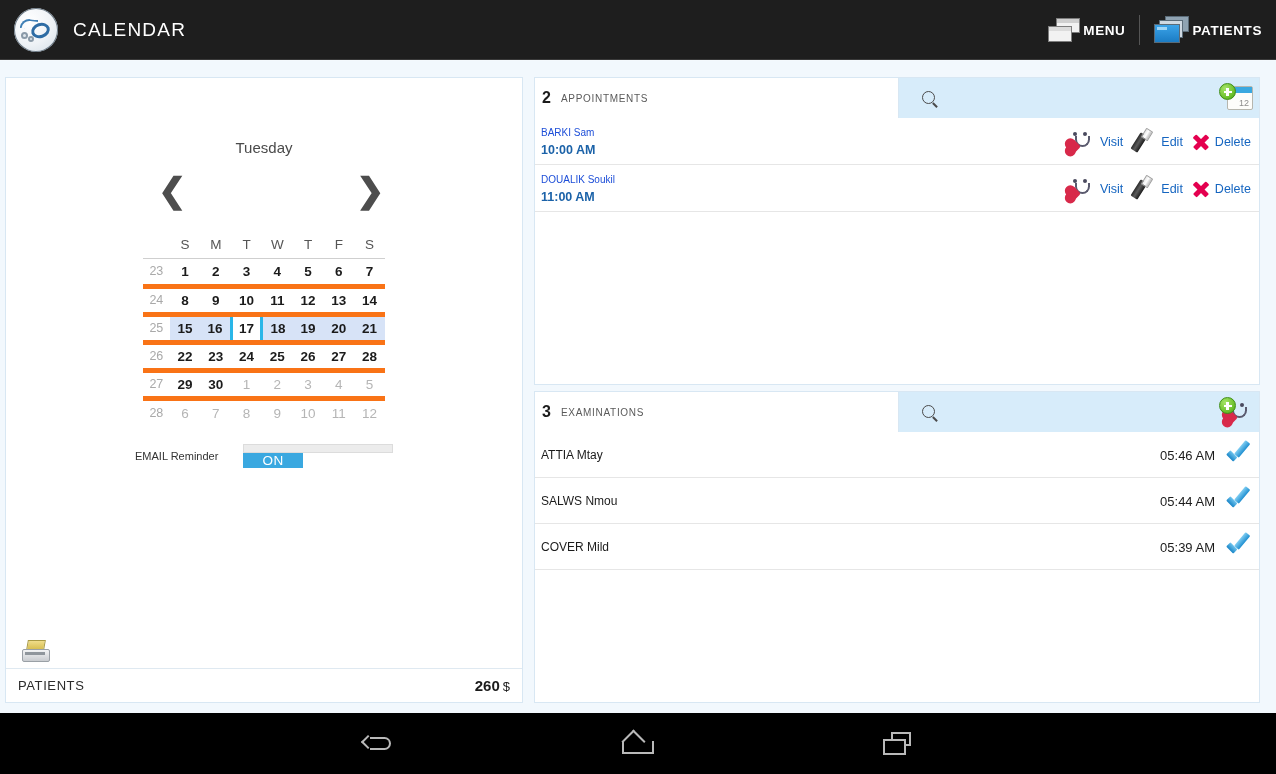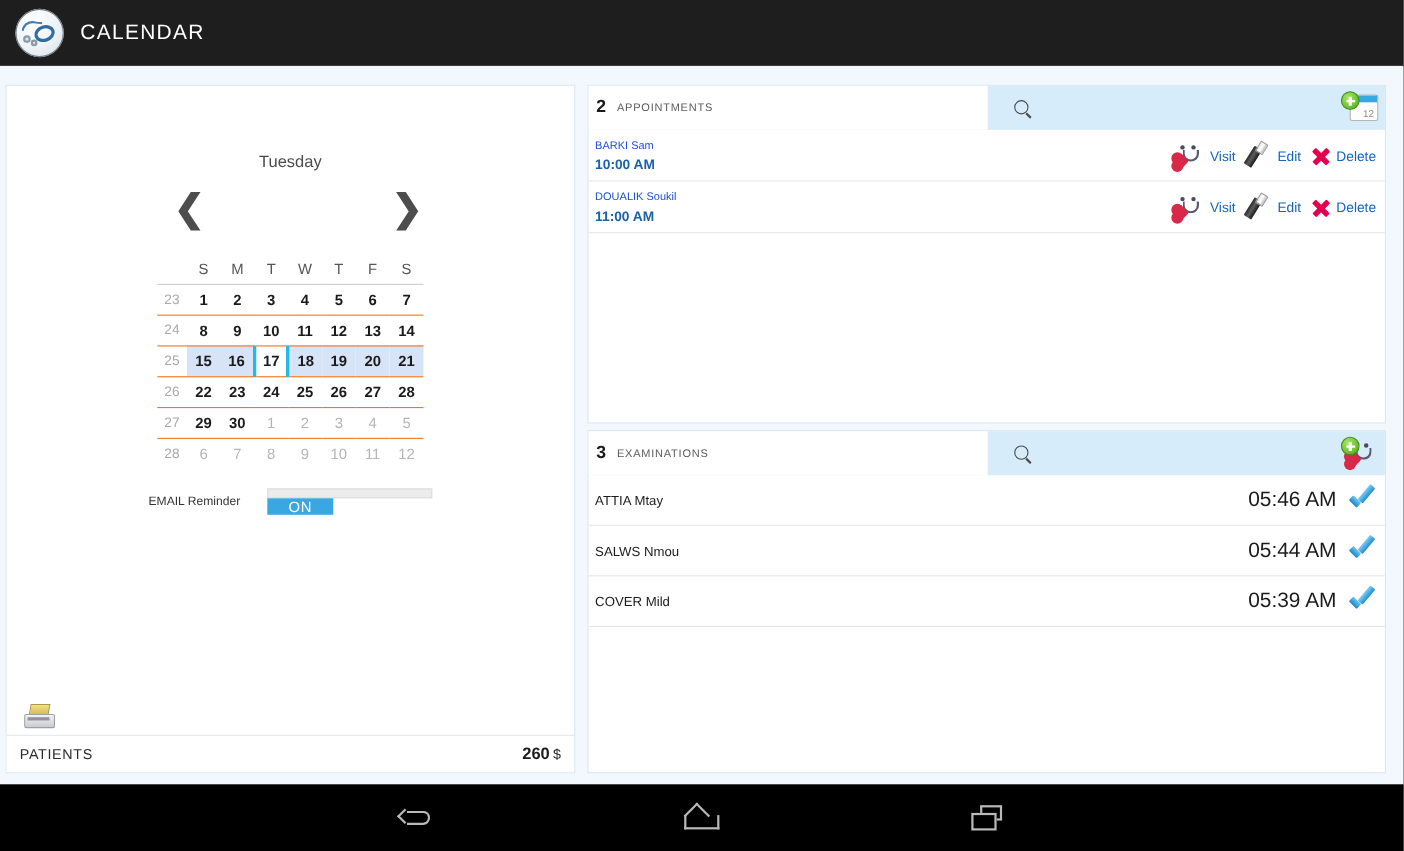--- a/index.html
+++ b/index.html
@@ -96,21 +96,21 @@
   .month-title { text-align: center; font-size: 19px; color: #333; margin-top: 58px; letter-spacing: .3px; }
 
   .cal { margin: 14px auto 0; width: 242px; border-collapse: collapse; }
   .cal th {
     font-size: 13.5px; font-weight: 400; color: #555; height: 26px;
     text-align: center; width: 30px;
   }
   .cal th.wk { width: 26px; }
   .cal td {
     height: 28px; text-align: center; font-size: 13.5px; font-weight: 700; color: #1b1b1b;
-    border-top: 1px solid #f97316; width: 30px; cursor: pointer;
+    border-top: 5px solid #f97316; width: 30px; cursor: pointer;
   }
   .cal tr.head-sep td { border-top: 1px solid #cfcfcf; }
   .cal td.wk { color: #a9a9a9; font-weight: 400; font-size: 12.5px; width: 26px; cursor: default; }
   .cal td.out { color: #b5b5b5; font-weight: 400; }
   .cal tr.selweek td { background: #d7e3f7; }
   .cal tr.selweek td.wk { background: transparent; }
   .cal td.today {
     background: #ffffff !important;
     border-left: 3px solid #29b6e8; border-right: 3px solid #29b6e8;
   }
@@ -234,21 +234,21 @@
   }
   .x-ico::before { transform: rotate(45deg); }
   .x-ico::after  { transform: rotate(-45deg); }
 
   .exam-row {
     position: relative; height: 46px; border-bottom: 1px solid #e6e6e6;
     display: flex; align-items: center; padding-left: 6px;
   }
   .exam-name { font-size: 12px; color: #1b1b1b; }
   .exam-right { position: absolute; right: 8px; top: 0; height: 46px; display: flex; align-items: center; }
-  .exam-time { font-size: 19px; color: #1b1b1b; margin-right: 10px; }
+  .exam-time { font-size: 13px; color: #1b1b1b; margin-right: 10px; }
   .check-ico { position: relative; width: 26px; height: 22px; }
   .check-ico .s {
     position:absolute; left:2px; top:9px; width:10px; height:5.5px;
     background: linear-gradient(180deg,#6fc4ee 0%, #1a86c8 100%);
     transform: rotate(45deg); border-radius:1px;
   }
   .check-ico .l {
     position:absolute; left:8px; top:2px; width:18px; height:5.5px;
     background: linear-gradient(180deg,#7fcdf2 0%, #1f8fd1 100%);
     transform: rotate(-50deg); border-radius:1px;
@@ -289,20 +289,38 @@
 
   <div class="topbar">
     <div class="brand">
       <div class="brand-logo">
         <div class="steth-ring"></div>
           <div class="steth-tube"></div>
         <div class="steth-ear"></div>
           <div class="steth-ear2"></div>
       </div>
       <div class="brand-title">CALENDAR</div>
+    </div>
+    <div class="top-actions">
+      <div class="top-action">
+        <div class="ico-menu">
+          <div class="w w1"></div>
+            <div class="w w2"></div>
+        </div>
+        <span class="lbl">MENU</span>
+      </div>
+      <div class="top-sep"></div>
+      <div class="top-action">
+        <div class="ico-patients">
+          <div class="f f1"></div>
+            <div class="f f2"></div>
+            <div class="f f3"></div>
+        </div>
+        <span class="lbl">PATIENTS</span>
+      </div>
     </div>
   </div>
 
   <div class="work">
 
     <div class="left-panel">
 
       <div class="daylabel">Tuesday</div>
 
       <div class="navrow">

